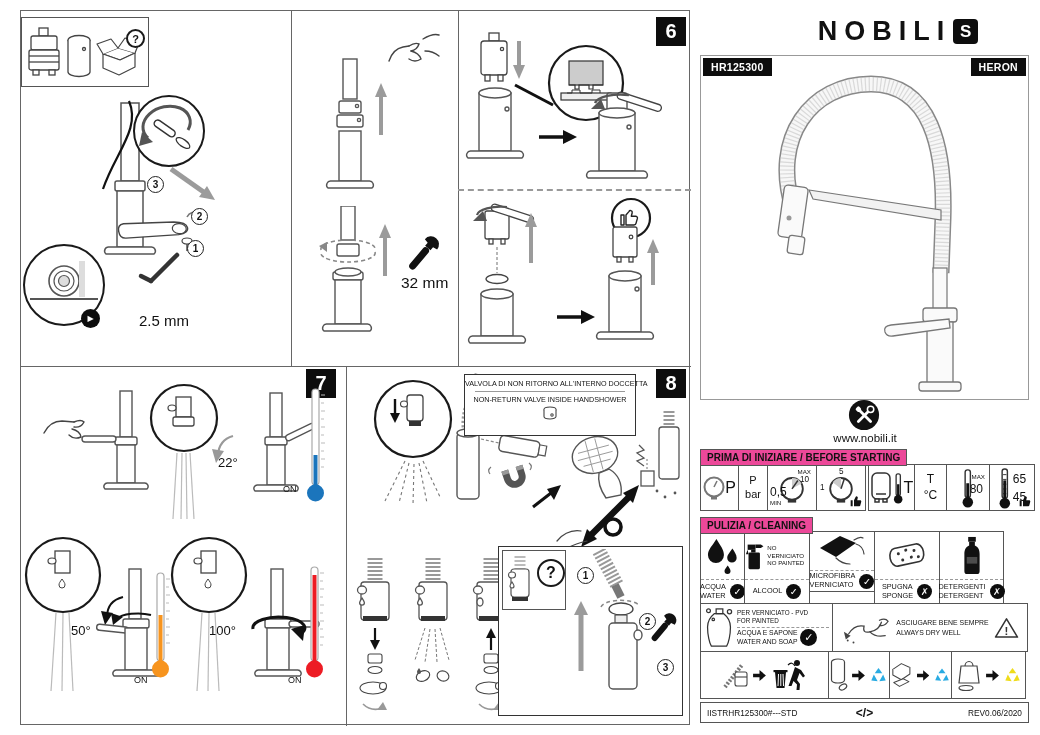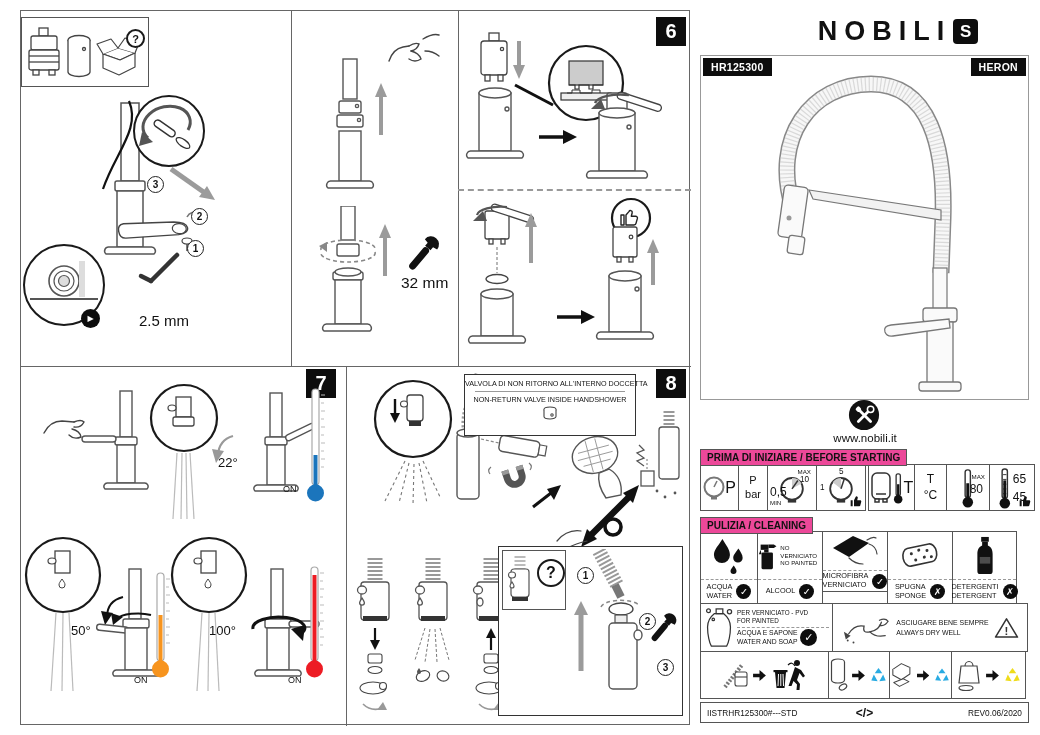--- a/index.html
+++ b/index.html
@@ -721,21 +721,21 @@
       <div>45</div>
     </div>
     <svg class="abs" style="right:1px;bottom:1px" width="16" height="16" viewBox="0 0 24 24">
       <path d="M7 11 v9 H4 v-9 z M9 20 h7.5 c1 0 1.8-.6 2-1.6 l1.4-5.2 c.3-1.2-.6-2.2-1.8-2.2 h-4.3 l.9-3.7 c.2-.9-.3-1.9-1.2-2.2 -.8-.3-1.7.1-2.1.9 L9 11 z" fill="#111"></path>
     </svg>
   </div>
 </div>
 
 <div class="hdr" style="left:700px;top:517px">PULIZIA / CLEANING</div>
 <div class="row" style="left:700px;top:531px">
-  <div class="cell" style="width:58px;height:73px">
+  <div class="cell" style="width:45px;height:73px">
     <div class="ccol">
       <div class="cic">
           <svg width="32" height="38" viewBox="0 0 34 40">
         <g fill="#111">
           <path d="M10 2 C14 9 18 13 18 19 a8.5 8.5 0 0 1 -17 0 C1 13 6 9 10 2 z"></path>
           <path d="M27 12 C29.5 16 31.5 18.5 31.5 22 a5 5 0 0 1 -10 0 C21.5 18.5 24.5 16 27 12 z"></path>
           <path d="M22 30 C23.5 32.5 25 34 25 36 a3.2 3.2 0 0 1 -6.4 0 C18.6 34 20.5 32.5 22 30 z"></path>
         </g>
       </svg>
         </div>

